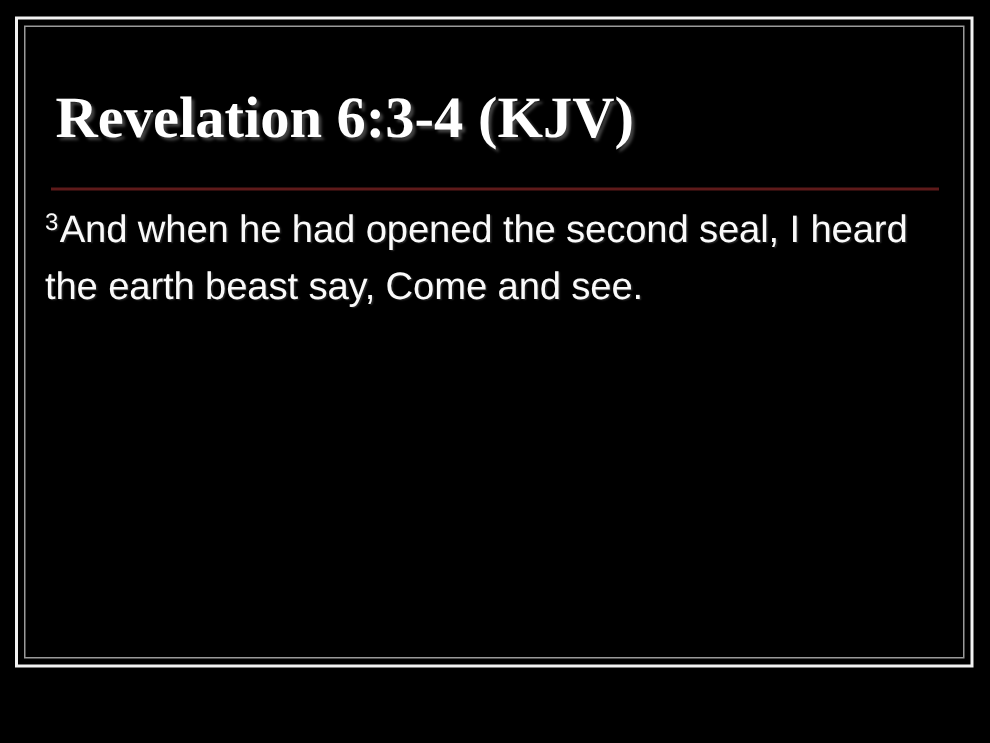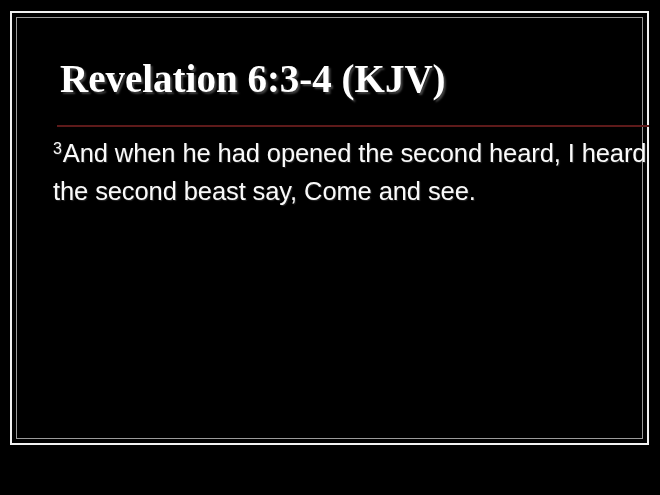--- a/index.html
+++ b/index.html
@@ -45,21 +45,20 @@
     pointer-events: none;
   }
 
   .content {
     position: absolute;
     left: 26px;
     top: 24px;
     width: 608px;
     height: 404px;
     box-sizing: border-box;
-    margin-left: 23px;
   }
 
   .title {
     font-family: "Liberation Serif", serif;
     font-weight: bold;
     font-size: 39px;
     line-height: 46px;
     color: #ffffff;
     letter-spacing: 0px;
     margin: 0;
@@ -111,18 +110,18 @@
   <div class="frame-inner"></div>
 
   <div class="content">
 
     <h1 class="title">Revelation 6:3-4 (KJV)</h1>
 
     <div class="rule"></div>
 
     <div class="verses">
 
-      <p class="verse"><span class="vnum">3</span><span>And when he had opened the second heard, I heard the second beast say, Come and see.</span></p>
+      <p class="verse"><span class="vnum">3</span><span>And when he had opened the second seal, I heard the earth beast say, Come and see.</span></p>
 
 
     </div>
   </div>
 </div>
 
 </body></html>

